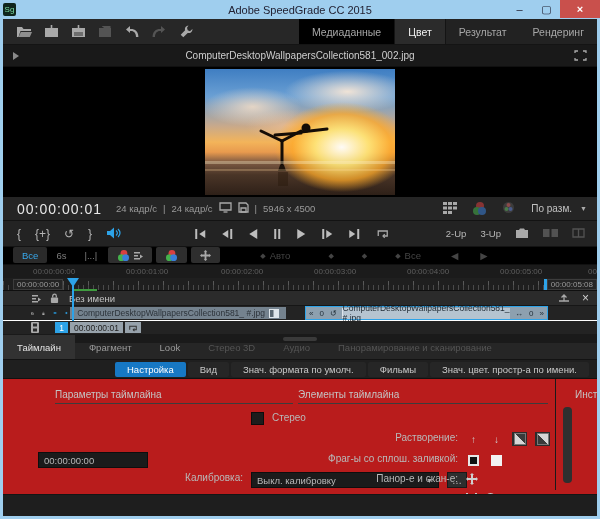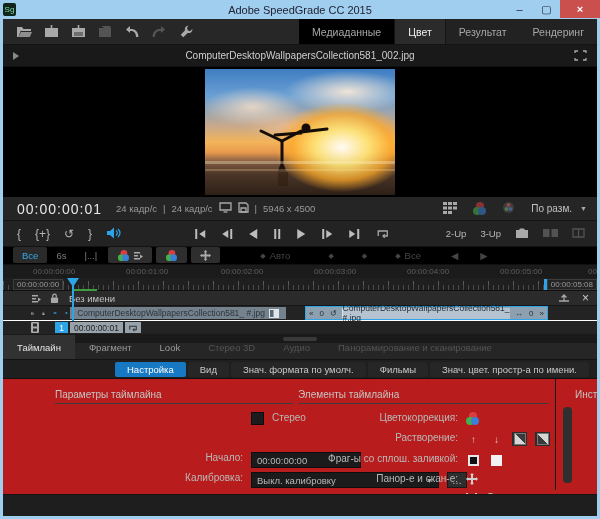--- a/index.html
+++ b/index.html
@@ -502,45 +502,36 @@
       <div class="phead" style="left:572px">Инст</div>
       <div class="vdiv"></div>
       <div class="scrollstrip"></div>
 
       <div class="frow" style="left:35px;top:33px">
         <span class="lab"></span>
         <span class="chk"></span>
         <span>Стерео</span>
       </div>
       <div class="frow" style="left:35px;top:73px">
-        <span class="lab">Начало:</span>
         <span class="field" style="width:110px">00:00:00:00</span>
       </div>
       <div class="frow" style="left:35px;top:93px">
         <span class="lab">Калибровка:</span>
         <span class="field dd">
           <span>Выкл. калибровку</span>
           <span class="caret">▼</span>
         </span>
         <span class="dots3">…</span>
       </div>
       <div class="frow" style="left:35px;top:115px">
         <span class="lab"></span>
         <span class="chk">✓</span>
         <span>Включить цветокоррекцию</span>
       </div>
 
-      <div class="frow" style="left:280px;top:33px">
-        <span class="labR">Цветокоррекция:</span>
-        <span class="rgb">
-            <i class="r"></i>
-            <i class="g"></i>
-            <i class="b"></i>
-          </span>
-      </div>
       <div class="frow" style="left:280px;top:74px">
         <span class="labR">Фраг-ы со сплош. заливкой:</span>
         <span class="icbtn" style="background:none">
             <span class="sqO"></span>
           </span>
         <span class="icbtn" style="background:none">
             <span class="sqF"></span>
           </span>
       </div>
       <div class="frow" style="left:280px;top:53px">

